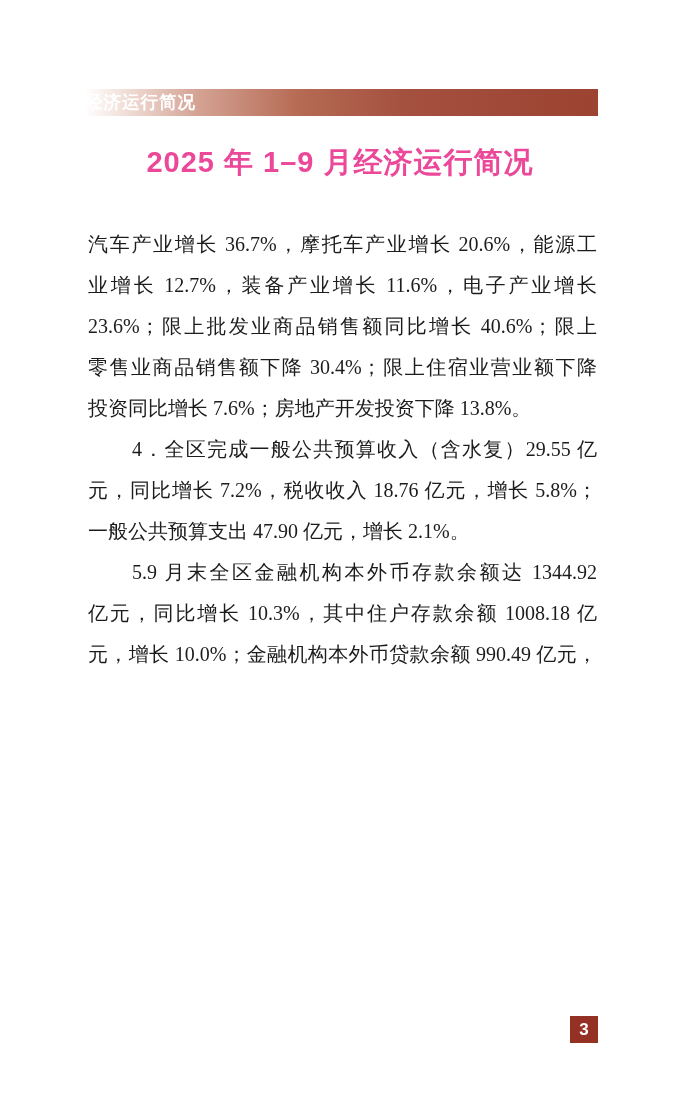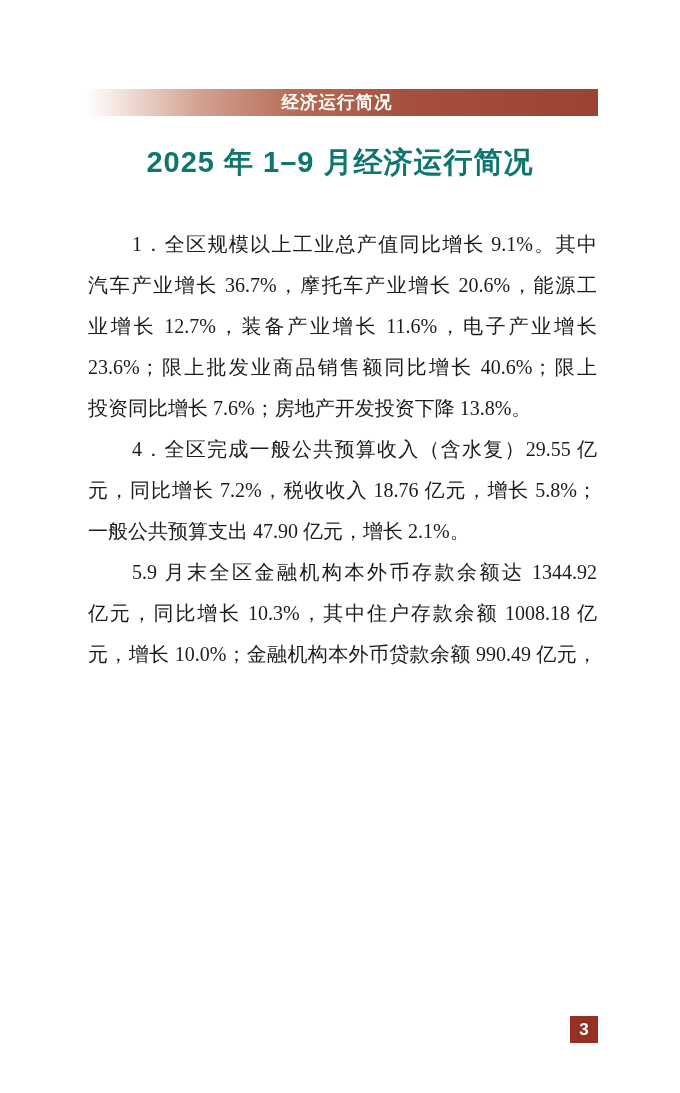--- a/index.html
+++ b/index.html
@@ -16,41 +16,41 @@
   .header-bar {
     position: absolute;
     left: 85px;
     top: 89px;
     width: 513px;
     height: 27px;
     background: linear-gradient(to right,
       #ffffff 0%, #f2e2dc 7%, #d4a293 22%, #b56a53 42%, #a55140 62%, #a04938 82%, #9c4331 100%);
     display: flex;
     align-items: center;
-    justify-content: center;
+    justify-content: flex-start;
     padding-right: 9px;
   }
   .header-label {
     font-family: "Liberation Sans", sans-serif;
     font-weight: bold;
     font-size: 17.5px;
     color: #ffffff;
     letter-spacing: 1px;
     line-height: 1;
   }
   .doc-title {
     position: absolute;
     left: 0;
     top: 143px;
     width: 680px;
     text-align: center;
     font-family: "Liberation Sans", sans-serif;
     font-weight: bold;
     font-size: 29px;
-    color: #0f766e;
+    color: #ec4899;
     letter-spacing: 1px;
   }
   .doc-body {
     position: absolute;
     left: 88px;
     top: 224px;
     width: 509px;
     font-size: 20px;
     line-height: 41px;
   }
@@ -89,27 +89,27 @@
 
   <div class="header-bar">
     <span class="header-label">经济运行简况</span>
   </div>
 
   <div class="doc-title">2025 年 1–9 月经济运行简况</div>
 
   <div class="doc-body">
 
     <div class="para">
-      <div class="line indent">1．全区规模以上工业总产值同比增长 9.1%。其中</div>
       <div class="line">汽车产业增长 36.7%，摩托车产业增长 20.6%，能源工</div>
       <div class="line">业增长 12.7%，装备产业增长 11.6%，电子产业增长</div>
     </div>
 
     <div class="para">
       <div class="line">23.6%；限上批发业商品销售额同比增长 40.6%；限上</div>
+      <div class="line">零售业商品销售额下降 30.4%；限上住宿业营业额下降</div>
     </div>
 
     <div class="para">
       <div class="line last">投资同比增长 7.6%；房地产开发投资下降 13.8%。</div>
     </div>
 
     <div class="para">
       <div class="line indent">4．全区完成一般公共预算收入（含水复）29.55 亿</div>
       <div class="line">元，同比增长 7.2%，税收收入 18.76 亿元，增长 5.8%；</div>
       <div class="line last">一般公共预算支出 47.90 亿元，增长 2.1%。</div>

